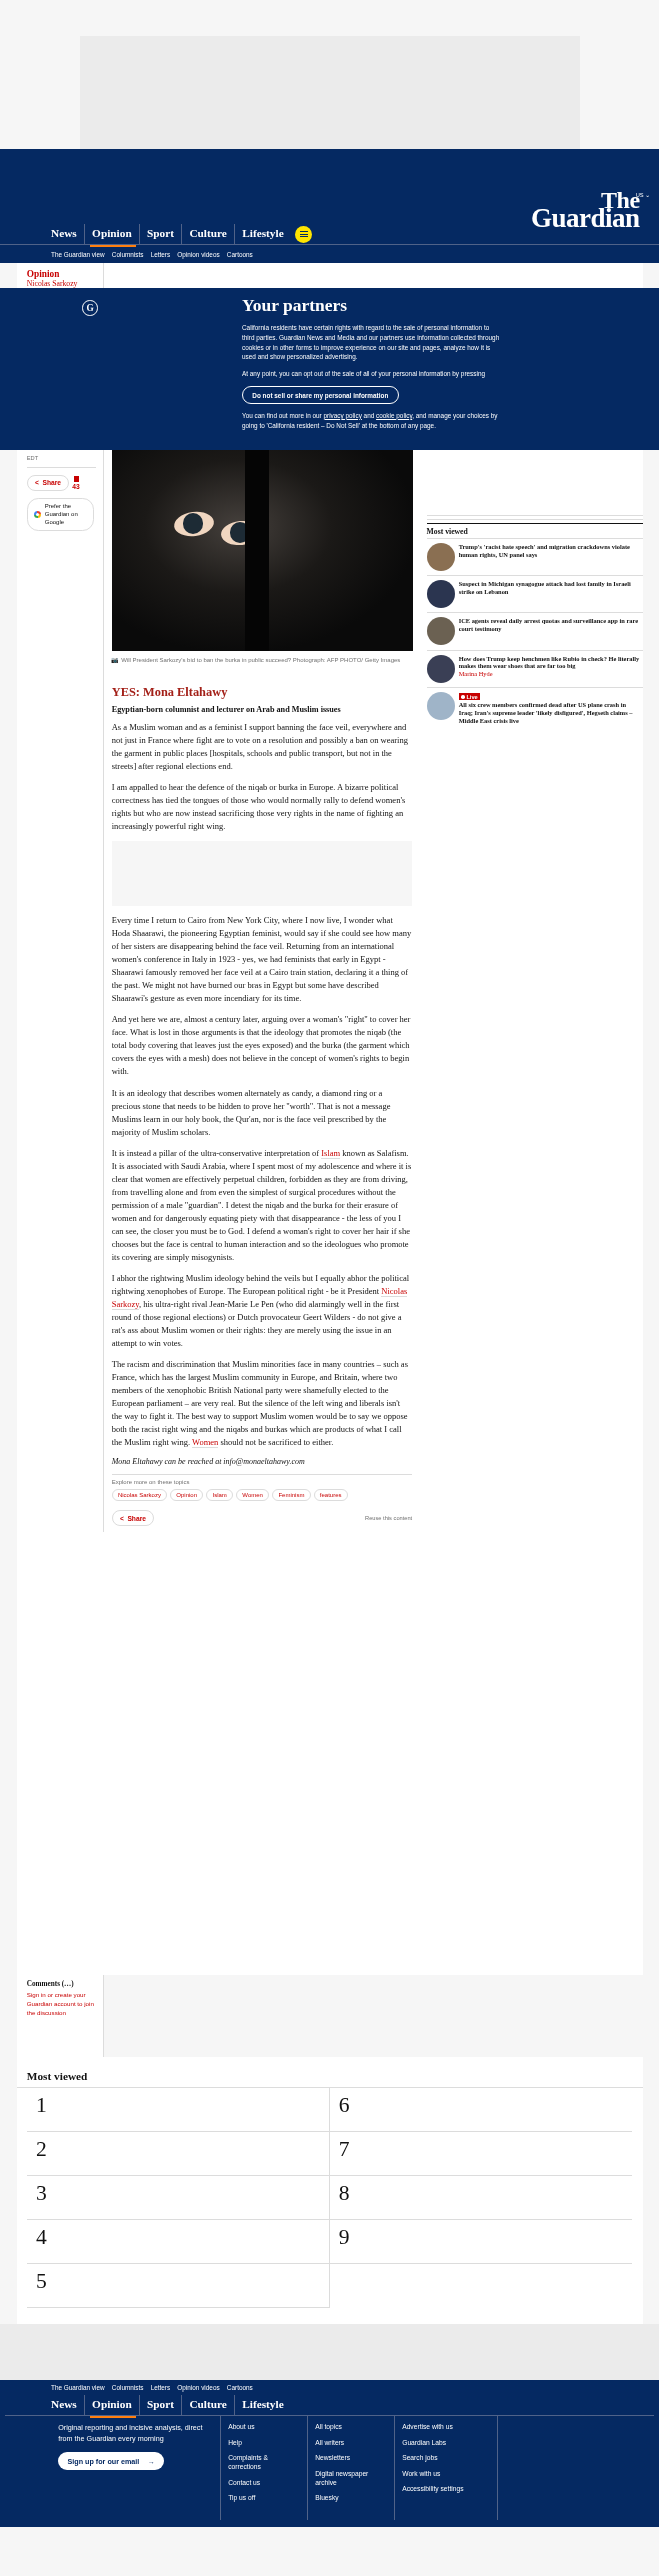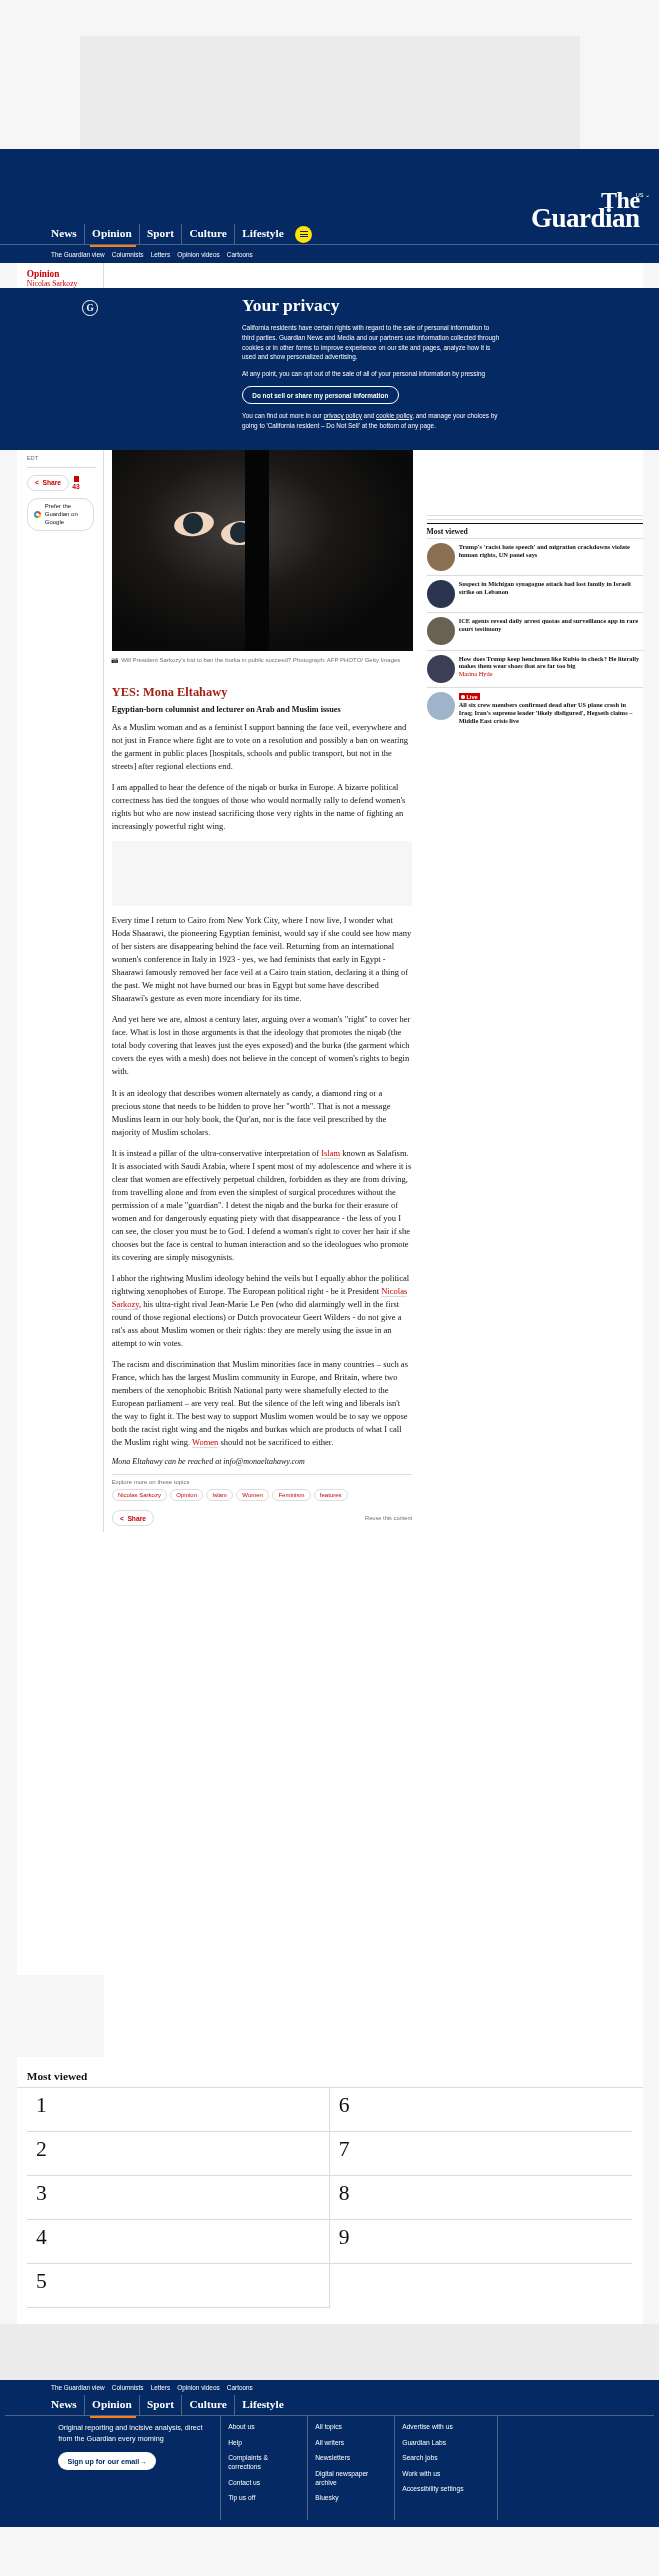--- a/index.html
+++ b/index.html
@@ -261,21 +261,21 @@
   .footer-cols {
     width: 649px; margin: 0 auto; display: grid;
     grid-template-columns: 170px 87px 87px 103px 1fr;
     border-top: 0.5px solid #506288; padding-left: 45px;
   }
   .fcol { border-left: 0.5px solid #506288; padding: 7.2px 8.2px 10.3px 7.2px; }
   .fcol:first-child { border-left: none; padding-left: 8.2px;}
   .fcol a { color:#fff; font-size: 6.7px; text-decoration: none; display:block; margin-bottom: 6.7px; line-height: 8.8px;}
   .f-blurb { font-size: 7.2px; line-height: 10.3px; margin-bottom: 8.2px; }
   .email-btn {
-    display:inline-flex; align-items:center; gap:0; background:#fff; color:#052962;
+    display:inline-flex; align-items:center; gap:8px; background:#fff; color:#052962;
     border-radius: 11.3px; padding: 4.6px 9.3px; font-weight:bold; font-size: 7.2px;
   }
 </style>
 </head>
 <body>
 
 <div class="page-wrap">
 
   <div class="ad-area-top">
     <div style="height:36px"></div>
@@ -344,21 +344,21 @@
         <div class="kicker-author">Nicolas Sarkozy</div>
       </div>
       <div></div>
     </div>
   </div>
 
   <div class="privacy">
     <div class="privacy-inner">
       <div class="privacy-g">G</div>
       
-      <h2>Your privacy</h2>
+      <h2>Your partners</h2>
       <p>California residents have certain rights with regard to the sale of personal information to third parties. Guardian News and Media and our partners use information collected through cookies or in other forms to improve experience on our site and pages, analyze how it is used and show personalized advertising.</p>
       <p>At any point, you can opt out of the sale of all of your personal information by pressing</p>
       <div class="privacy-btn">Do not sell or share my personal information</div>
       <p><span>You can find out more in our </span><a href="#">privacy policy</a><span> and </span><a href="#">cookie policy</a><span>, and manage your choices by going to 'California resident – Do Not Sell' at the bottom of any page.</span></p>
     </div>
   </div>
 
   <div class="article-shell">
     <div class="body-grid">
 
@@ -470,20 +470,24 @@
       </div>
     </div>
   </div>
 
   <div class="mid-grey">
     <div class="mid-white"></div>
   </div>
 
   <div class="comments-block">
     <div class="comments-grid">
+      <div class="cm-left">
+        <div class="cm-title">Comments (…)</div>
+        <a class="cm-link">Sign in or create your Guardian account to join the discussion</a>
+      </div>
       <div class="cm-right"></div>
     </div>
   </div>
 
   <div class="mv-big-wrap">
     <div class="mv-big-title">Most viewed</div>
     <div class="mv-big-grid">
       <div class="mv-big-col">
         <div class="mv-big-item">
             <span class="mv-num">1</span>

